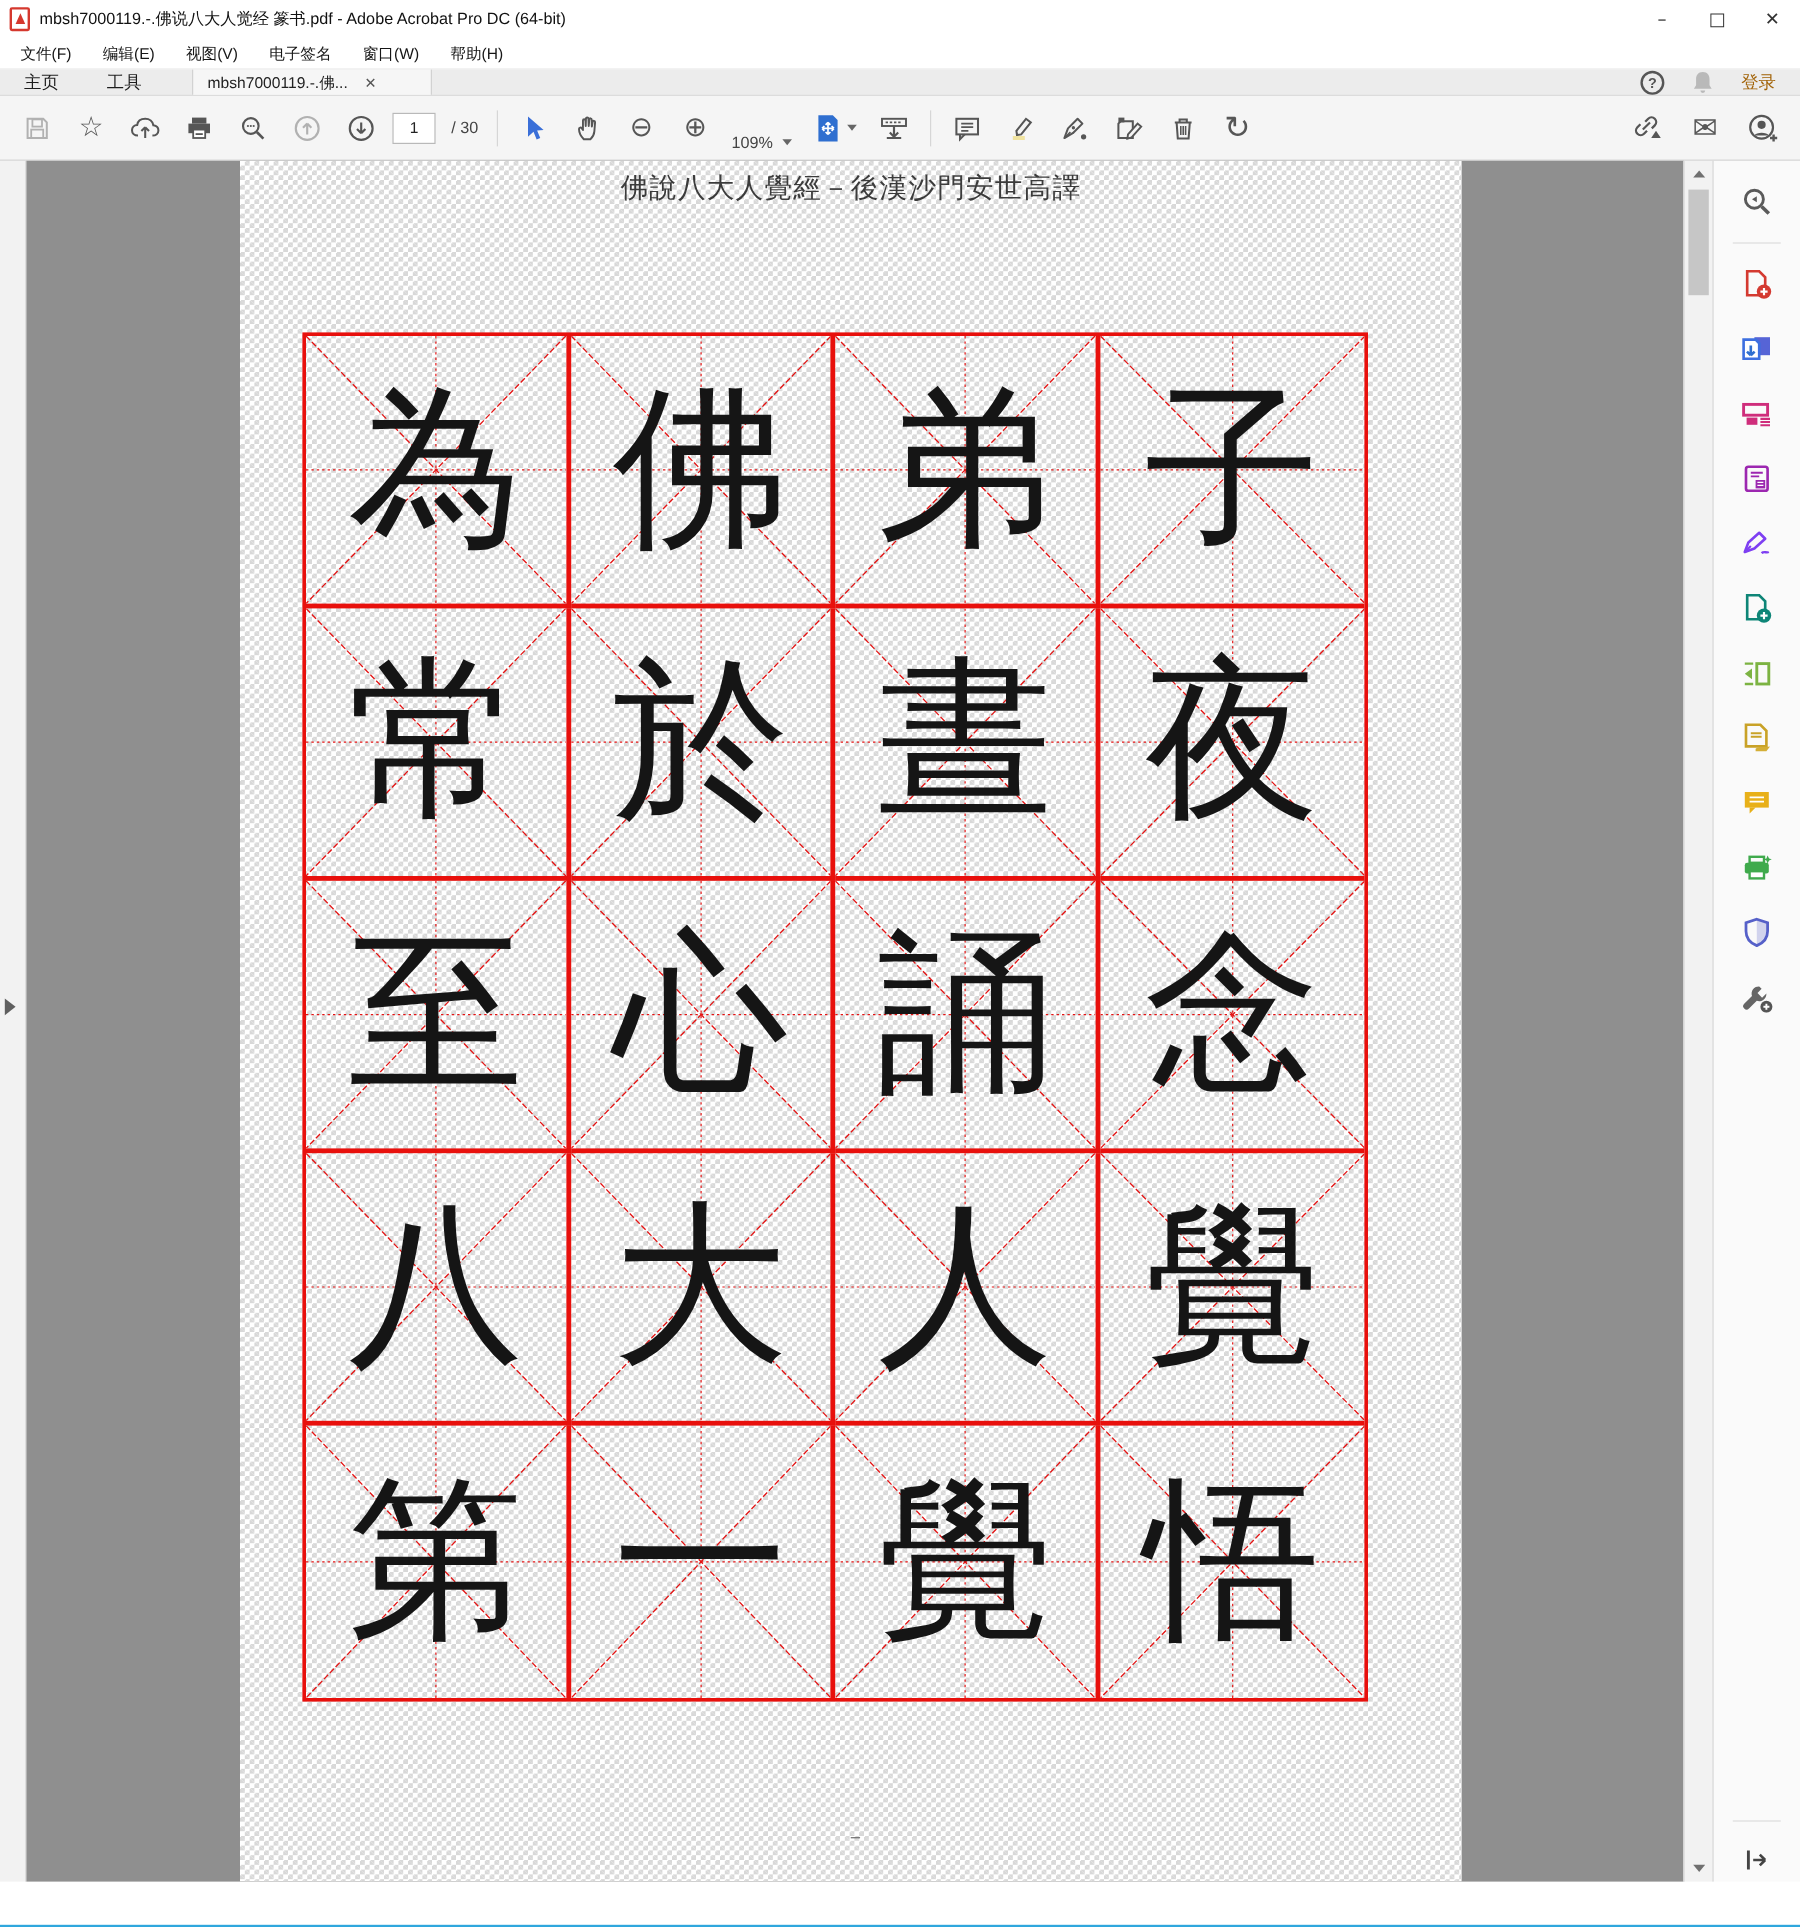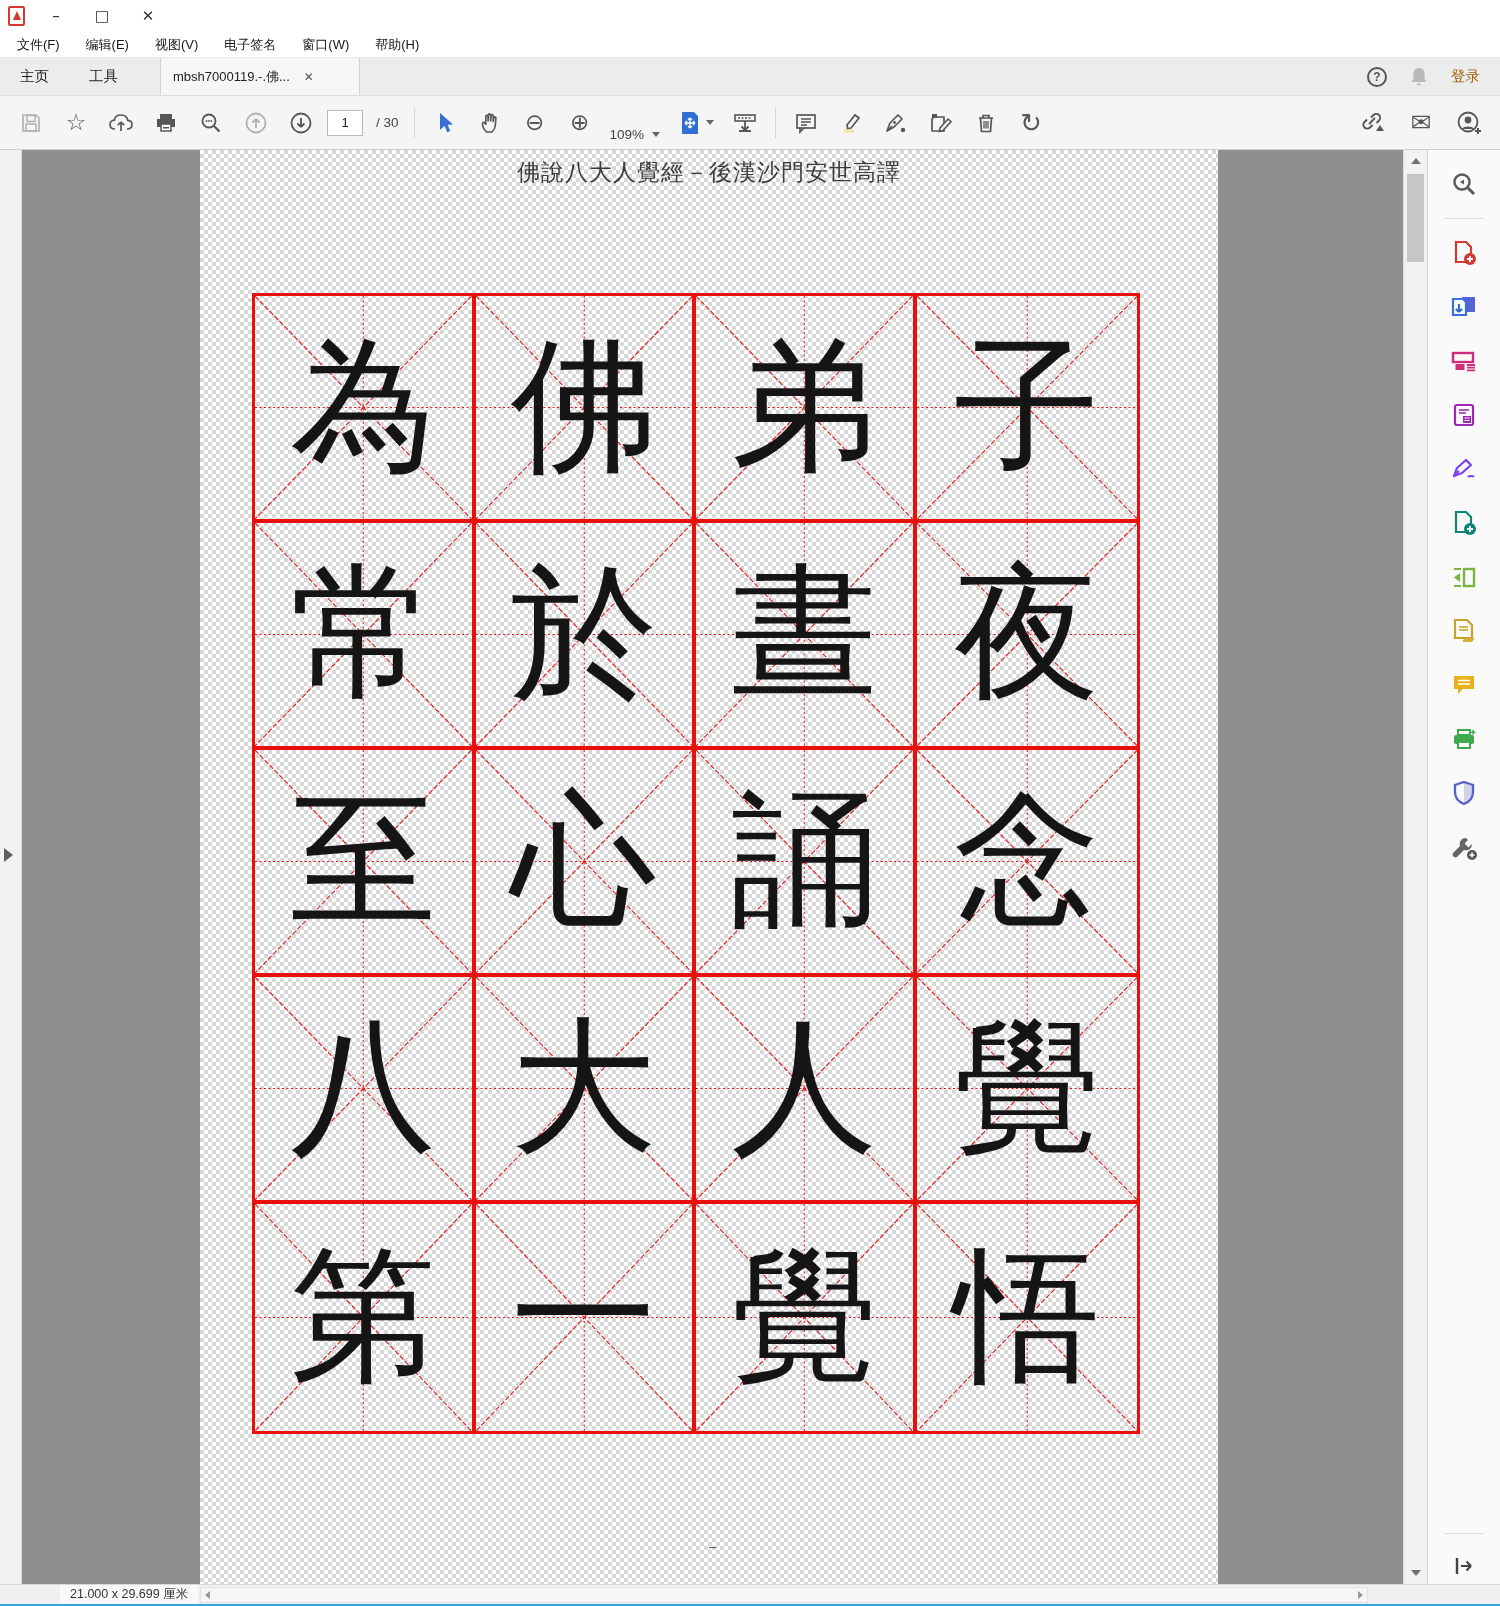--- a/index.html
+++ b/index.html
@@ -16,21 +16,21 @@
   .winbtns { display:flex; height:32px; }
   .winbtn { width:46px; height:32px; display:flex; align-items:center; justify-content:center;
             font-size:15px; color:#333; font-family:"DejaVu Sans",sans-serif; }
 
   
   .menubar { height:26px; display:flex; align-items:center; background:#fff; padding-left:6px; gap:4px;
              border-bottom:1px solid #e9e9e9; }
   .menu-item { font-size:13px; color:#161616; padding:3px 11px; }
 
   
-  .tabbar { height:38px; background:#ececec; display:flex; align-items:stretch; border-bottom:1px solid #dcdcdc; }
+  .tabbar { height:22px; background:#ececec; display:flex; align-items:stretch; border-bottom:1px solid #dcdcdc; }
   .tab-plain { display:flex; align-items:center; padding:0 20px; font-size:14.5px; color:#1d1d1d; }
   .doc-tab { display:flex; align-items:center; gap:14px; width:200px; margin-left:22px; padding:0 12px;
              background:#f6f6f6; border-left:1px solid #d2d2d2; border-right:1px solid #d2d2d2; font-size:13px; color:#222; }
   .doc-tab .x { color:#555; font-size:12px; }
   .tabbar-right { margin-left:auto; display:flex; align-items:center; gap:22px; padding-right:20px; }
   .help-circ { width:20px; height:20px; border:2px solid #555; border-radius:50%; display:flex; align-items:center;
                justify-content:center; font-size:12px; font-weight:bold; color:#555; }
   .signin { font-size:14.5px; color:#a16207; }
 
   
@@ -102,20 +102,21 @@
   .tri-l { width:0; height:0; border-top:4.5px solid transparent; border-bottom:4.5px solid transparent; border-right:5.5px solid #999; }
   .tri-r { width:0; height:0; border-top:4.5px solid transparent; border-bottom:4.5px solid transparent; border-left:5.5px solid #999; }
 </style>
 </head>
 <body>
 
 <div class="window">
 
   <div class="titlebar">
     <div class="pdf-ic"></div>
+    <div class="title">mbsh7000119.-.佛说八大人觉经 篆书.pdf - Adobe Acrobat Pro DC (64-bit)</div>
     <div class="winbtns">
       <div class="winbtn">–</div>
       <div class="winbtn">□</div>
       <div class="winbtn">✕</div>
     </div>
   </div>
 
   <div class="menubar">
     <div class="menu-item">文件(F)</div>
     <div class="menu-item">编辑(E)</div>
@@ -596,21 +597,14 @@
       <div class="side-bottom">
         <div class="side-sep"></div>
         <svg width="22" height="20" viewBox="0 0 22 20" class="expand-ic">
           <path d="M4 2 V18" stroke="#444" stroke-width="2.4"></path>
           <path d="M8 10 H18 M18 10 L13.5 5.5 M18 10 L13.5 14.5" stroke="#444" stroke-width="2.2" fill="none"></path>
         </svg>
       </div>
     </div>
   </div>
 
-  <div class="statusbar">
-    <div class="dims">21.000 x 29.699 厘米</div>
-    <div class="hscroll">
-      <div class="tri-l"></div>
-      <div class="tri-r"></div>
-    </div>
-  </div>
 
 </div>
 
 </body></html>

